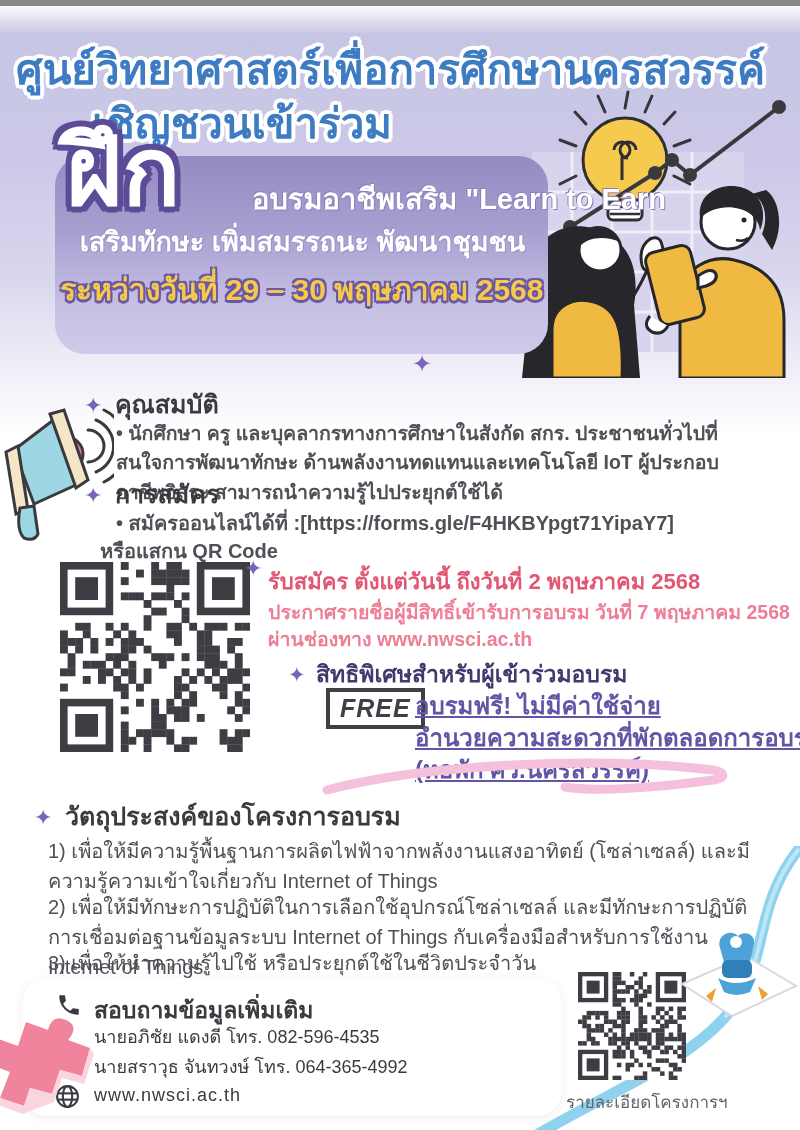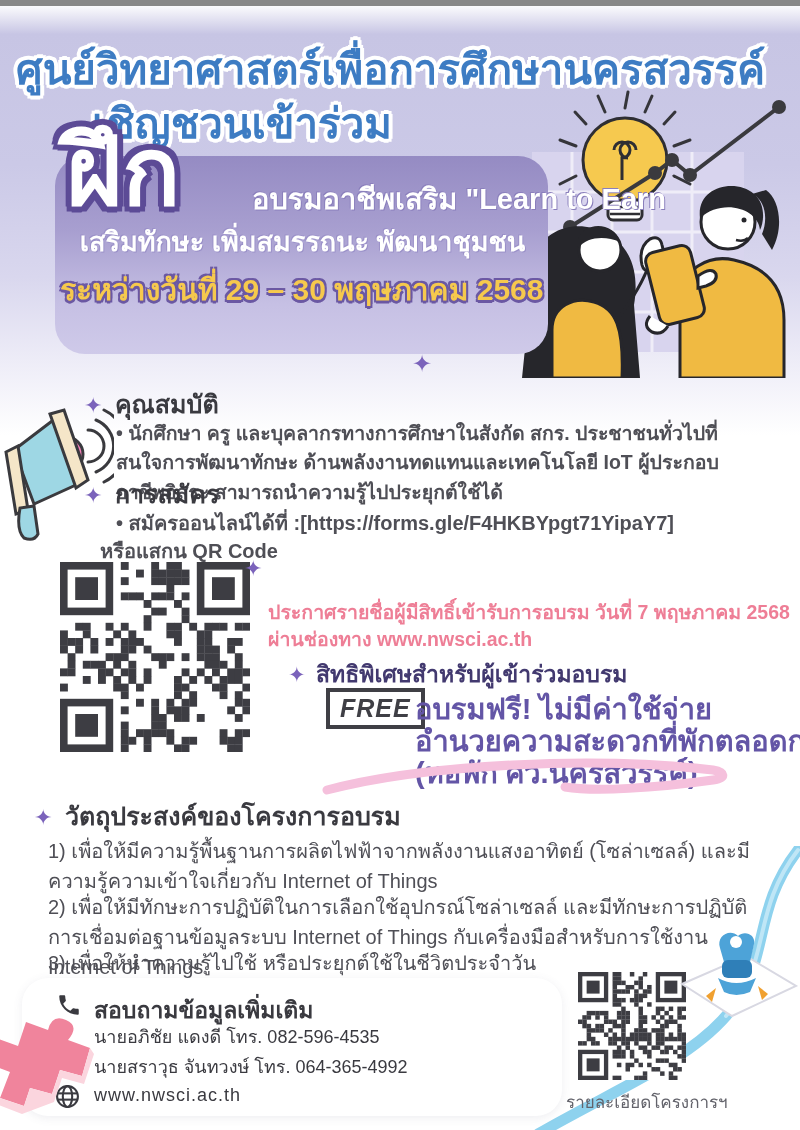--- a/index.html
+++ b/index.html
@@ -36,21 +36,21 @@
   .hero-venue{left:60px;top:302px;width:483px;text-align:center;font-size:25px;font-weight:bold;color:#f6c94d;
     text-shadow:-2px -2px 0 #6b58a3,2px -2px 0 #6b58a3,-2px 2px 0 #6b58a3,2px 2px 0 #6b58a3;}
   
   .sparkle{color:#7b63bb;font-weight:bold;}
   .sec-head{font-size:25px;font-weight:bold;color:#3a3a40;}
   .body-text{font-size:19.5px;color:#4f4f56;line-height:1.5;}
   .bold-text{font-weight:bold;}
   .pink1{color:#e25672;font-weight:bold;font-size:22px;}
   .pink2{color:#ee7e96;font-weight:bold;font-size:19.5px;}
   .priv-head{color:#42396f;font-weight:bold;font-size:23px;}
-  .priv-text{color:#6355a6;font-weight:bold;font-size:29px;line-height:1.5;}
+  .priv-text{color:#6355a6;font-weight:bold;font-size:24px;line-height:1.5;text-decoration:underline;}
   .free-badge{
     border:4px solid #3f3f45;color:#3f3f45;font-weight:bold;font-size:25px;
     padding:2px 10px;letter-spacing:1px;background:#fff;font-style:italic;
   }
   .contact-card{
     left:22px;top:972px;width:540px;height:138px;border-radius:26px;background:#ffffff;
     box-shadow:0 2px 10px rgba(90,90,120,0.10);
   }
   .contact-head{font-size:23px;font-weight:bold;color:#3a3a40;}
   .contact-line{font-size:18px;font-weight:normal;color:#3a3a40;}
@@ -351,20 +351,21 @@
         <rect x="8" y="8" width="12" height="12" fill="#3d3d43"></rect>
         <rect x="72" y="0" width="28" height="28"></rect>
         <rect x="76" y="4" width="20" height="20" fill="#ffffff"></rect>
         <rect x="80" y="8" width="12" height="12" fill="#3d3d43"></rect>
         <rect x="0" y="72" width="28" height="28"></rect>
         <rect x="4" y="76" width="20" height="20" fill="#ffffff"></rect>
         <rect x="8" y="80" width="12" height="12" fill="#3d3d43"></rect>
       </svg></div>
 
   <div class="abs sparkle" style="left:244px;top:550px;font-size:22px;">✦</div>
+  <div class="abs pink1 nowrap" style="left:268px;top:558px;">รับสมัคร ตั้งแต่วันนี้ ถึงวันที่ 2 พฤษภาคม 2568</div>
   <div class="abs pink2 nowrap" style="left:268px;top:591px;">ประกาศรายชื่อผู้มีสิทธิ์เข้ารับการอบรม วันที่ 7 พฤษภาคม 2568</div>
   <div class="abs pink2 nowrap" style="left:268px;top:618px;">ผ่านช่องทาง www.nwsci.ac.th</div>
 
   <div class="abs" style="left:288px;top:650px;">
     <span class="sparkle" style="font-size:21px;">✦</span>
     <span class="priv-head" style="margin-left:6px;">สิทธิพิเศษสำหรับผู้เข้าร่วมอบรม</span>
   </div>
   <div class="abs free-badge" style="left:326px;top:682px;">FREE</div>
   <div class="abs priv-text nowrap" style="left:415px;top:682px;">อบรมฟรี! ไม่มีค่าใช้จ่าย</div>
   <div class="abs priv-text nowrap" style="left:415px;top:714px;">อำนวยความสะดวกที่พักตลอดการอบรม</div>

